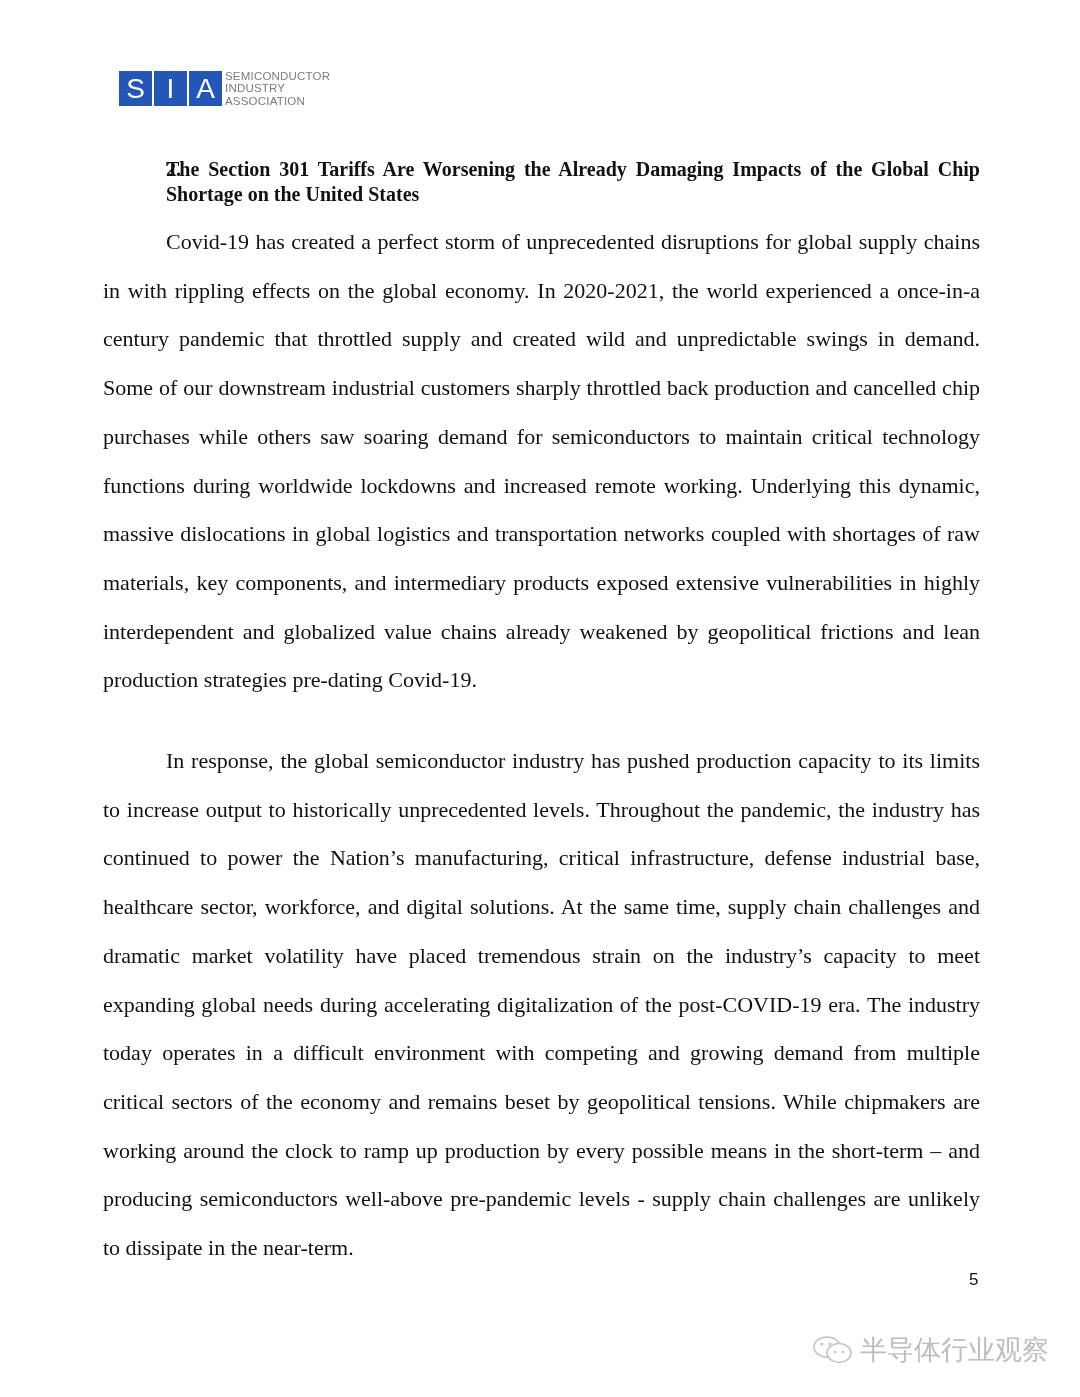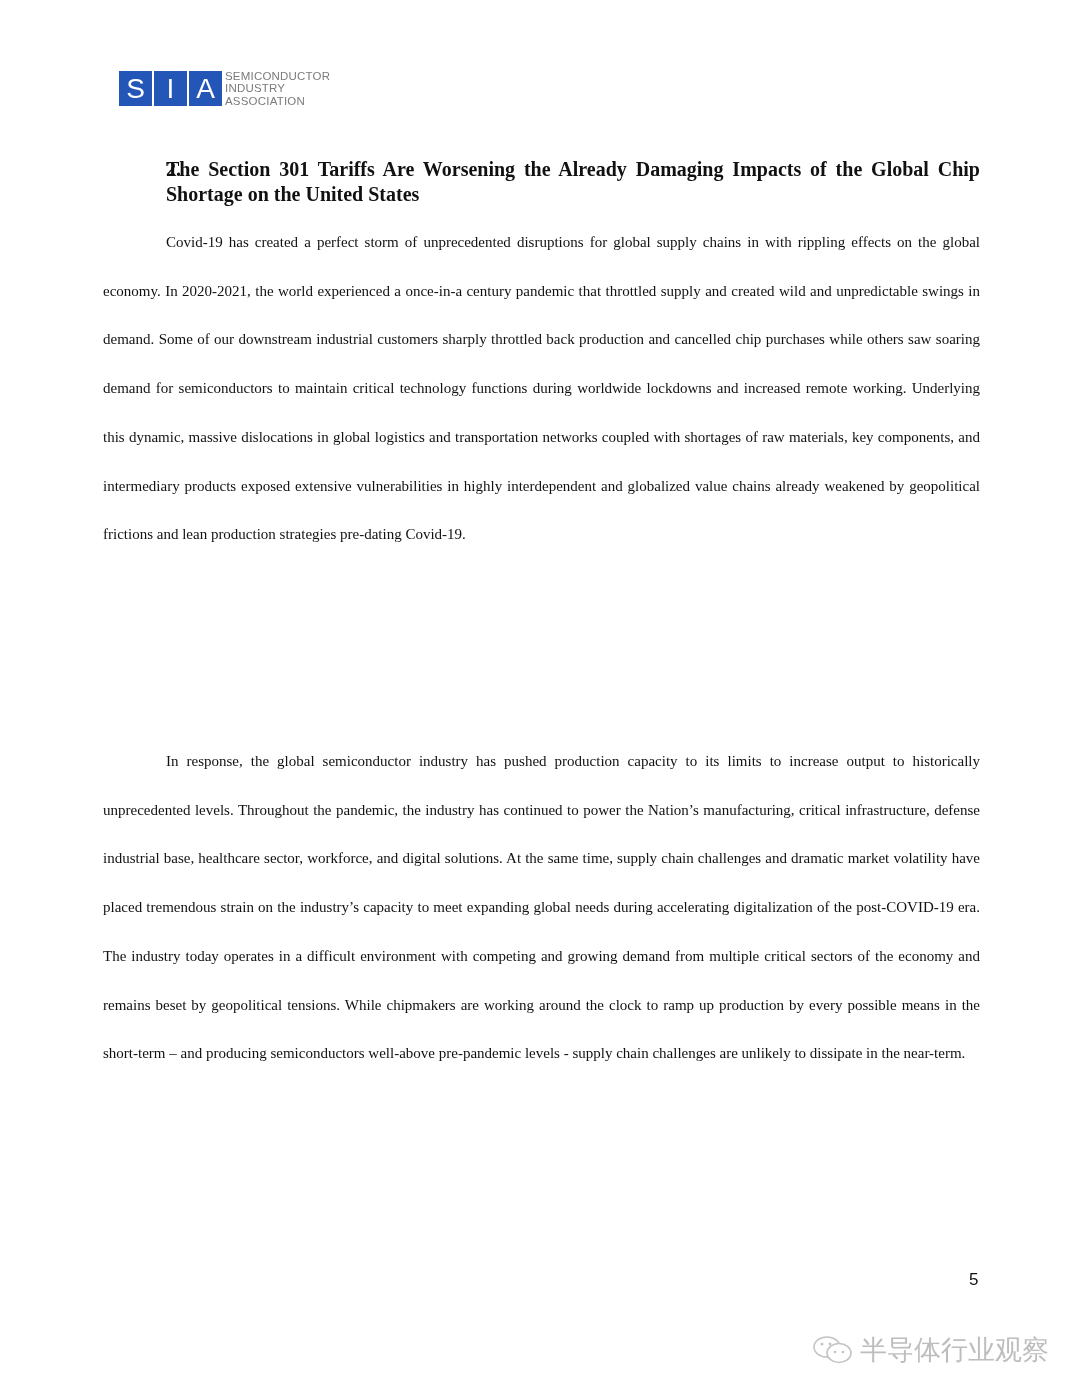--- a/index.html
+++ b/index.html
@@ -4,21 +4,21 @@
 <style>
   html, body { margin: 0; padding: 0; background: #ffffff; }
   body { width: 1080px; height: 1397px; position: relative; overflow: hidden; font-family: "Liberation Serif", serif; color: #111; }
   .logo { position: absolute; left: 119px; top: 71px; height: 35px; display: flex; align-items: center; }
   .logo-boxes { display: flex; height: 35px; }
   .logo-box { width: 33px; height: 35px; background: #2456b8; color: #fff; font-family: "Liberation Sans", sans-serif; font-size: 28px; display: flex; align-items: center; justify-content: center; margin-right: 2px; }
   .logo-text { margin-left: 1px; font-family: "Liberation Sans", sans-serif; font-size: 11.5px; color: #7b7b7b; line-height: 12.5px; letter-spacing: 0.2px; }
   .heading { position: absolute; left: 166px; top: 157px; width: 814px; font-weight: bold; font-size: 20px; line-height: 24.5px; }
   .heading .num { position: absolute; left: 0; top: 0; }
   .heading .txt { display: block; text-align: justify; text-align-last: left; }
-  .para { position: absolute; left: 103px; width: 877px; font-size: 15px; line-height: 48.7px; text-align: justify; }
+  .para { position: absolute; left: 103px; width: 877px; font-size: 22px; line-height: 48.7px; text-align: justify; }
   .para .indent { display: inline-block; width: 63px; }
   .p1 { top: 218px; }
   .p2 { top: 737px; }
   .page-num { position: absolute; left: 969px; top: 1270px; font-family: "Liberation Sans", sans-serif; font-size: 17px; color: #111; }
   .watermark { position: absolute; left: 812px; top: 1332px; display: flex; align-items: center; color: #bdbdbd; font-family: Liberation Sans, sans-serif; font-size: 27px; }
   .wm-icon { width: 42px; height: 32px; margin-right: 6px; }
 </style>
 </head>
 <body>
 

